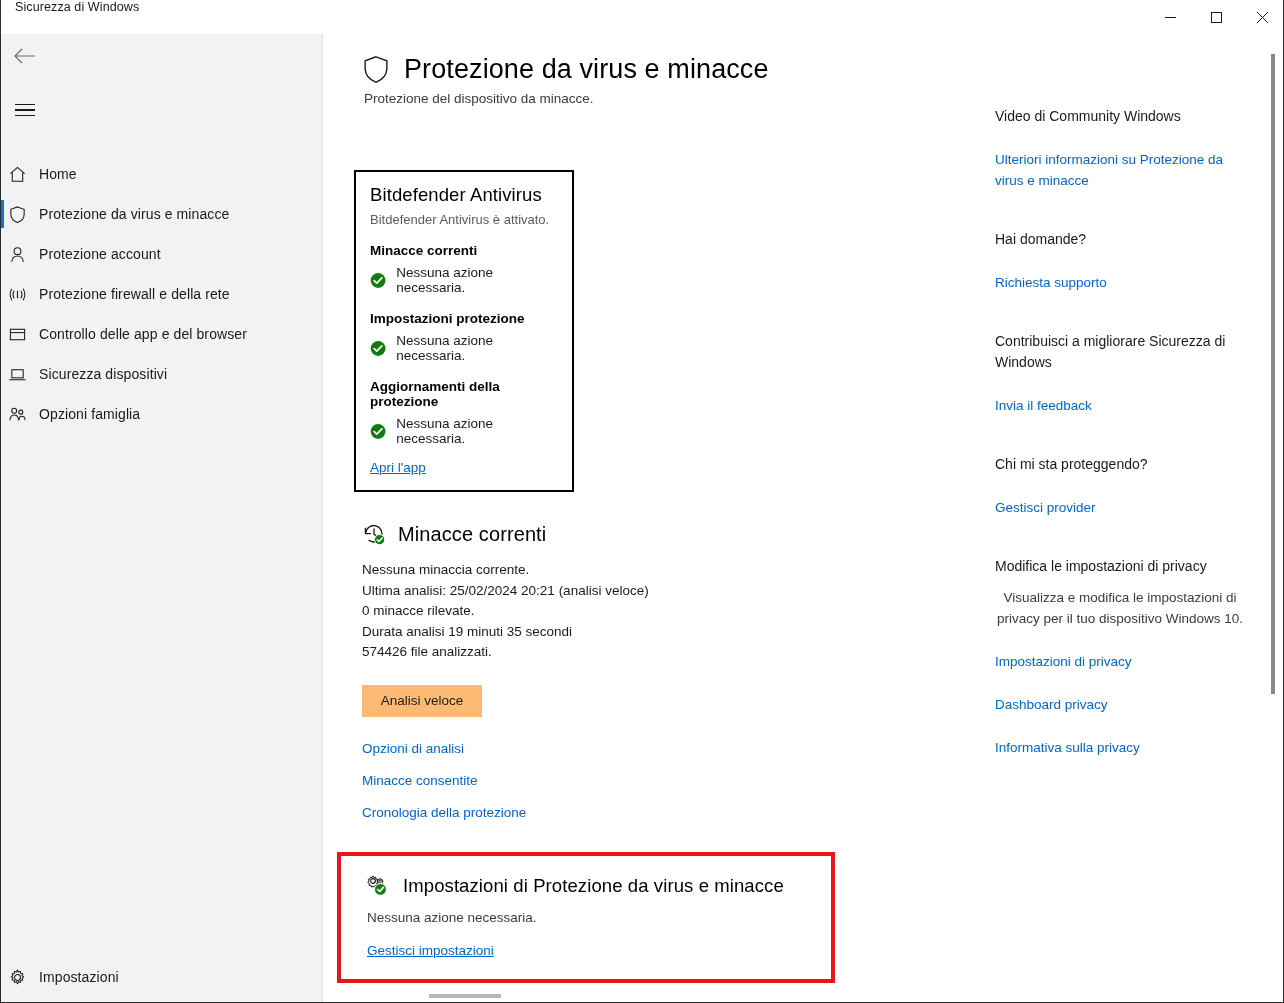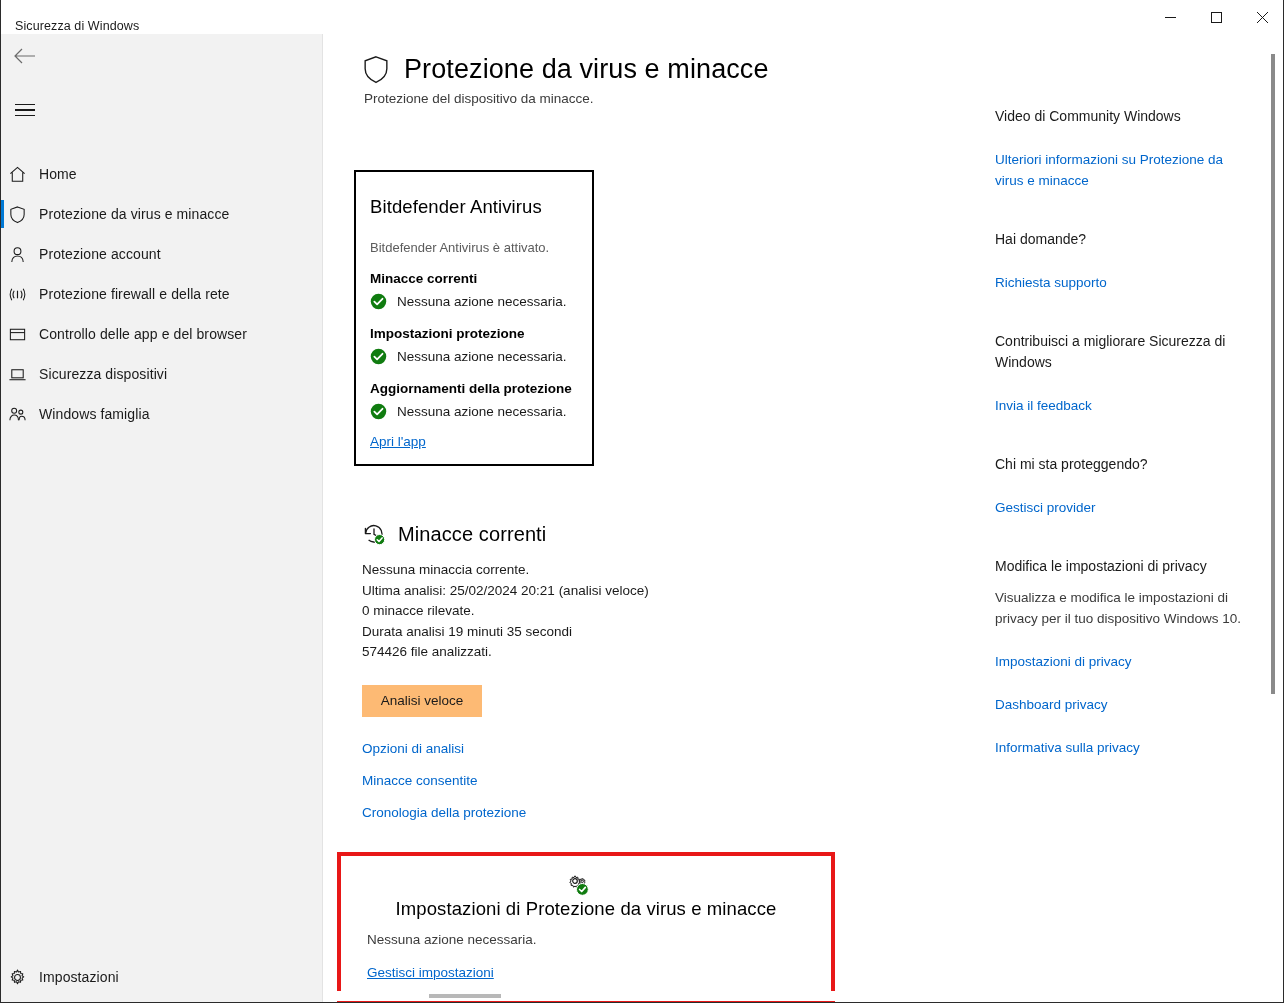--- a/index.html
+++ b/index.html
@@ -17,21 +17,21 @@
     border-top: none;
     overflow: hidden;
   }
 
   
   .titlebar {
     position: absolute; top: 0; left: 0;
     width: 1284px; height: 34px;
     background: #ffffff;
     border-bottom: 1px solid #ffffff;
-    display: flex; align-items: flex-end;
+    display: flex; align-items: flex-start;
   }
   .titlebar-text {
     font-size: 12.5px; color: #1a1a1a;
     margin-left: 14px; letter-spacing: .1px;
   }
   .win-buttons {
     position: absolute; right: 0; top: 0;
     height: 34px; display: flex;
   }
   .win-btn {
@@ -92,27 +92,27 @@
     display: flex; align-items: center;
     font-size: 27px; font-weight: 400; color: #000;
     letter-spacing: .1px;
   }
   .page-title .shield { margin-right: 14px; display: block; }
   .page-sub { font-size: 13.5px; color: #3b3b3b; margin-top: 6px; margin-left: 2px; }
 
   
   .av-card {
     position: absolute; left: 30px; top: 136px;
-    width: 240px;
+    width: 220px;
     border: 2px solid #000;
     background: #fff;
-    padding: 24px 14px 14px 14px;
+    padding: 12px 14px 14px 14px;
   }
   .av-title { font-size: 18.5px; color: #000; letter-spacing: .1px; }
-  .av-sub { font-size: 13px; color: #5c5c5c; margin-top: 22px; }
+  .av-sub { font-size: 13px; color: #5c5c5c; margin-top: 6px; }
   .av-group { margin-top: 16px; }
   .av-head { font-size: 13.5px; font-weight: bold; color: #000; }
   .av-row { display: flex; align-items: center; margin-top: 7px; }
   .av-row .ok { margin-right: 10px; }
   .av-row span { font-size: 13.5px; color: #1a1a1a; }
   .av-link { display: inline-block; margin-top: 14px; font-size: 13.5px; color: #0066cc; }
 
   
   .threats { position: absolute; left: 38px; top: 488px; }
   .sec-title {
@@ -139,34 +139,34 @@
   
   .settings-card {
     position: absolute; left: 13px; top: 818px;
     width: 498px;
     border: 4px solid #e81717;
     background: #fff;
     padding: 18px 24px 20px 24px;
   }
   .settings-head {
     display: flex; align-items: center;
-    font-size: 18.5px; color: #000; letter-spacing: .1px; flex-direction: column;
+    font-size: 18.5px; color: #000; letter-spacing: .1px;
   }
   .settings-head .gic { margin-right: 14px; display: block; }
   .settings-sub { font-size: 13.5px; color: #3b3b3b; margin-top: 12px; margin-left: 2px; }
   .settings-link {
     display: inline-block; margin-top: 18px; margin-left: 2px;
     font-size: 13.5px; color: #0066cc;
   }
 
   
   .rail { position: absolute; left: 671px; top: 72px; width: 250px; }
   .rail-block { margin-bottom: 38px; }
   .rail-h { font-size: 14px; color: #1a1a1a; line-height: 21px; }
-  .rail-p { font-size: 13.5px; color: #3b3b3b; line-height: 21px; margin-top: 10px; }
+  .rail-p { font-size: 13.5px; color: #3b3b3b; line-height: 21px; margin-top: 10px; text-align: center; }
   .rail a {
     display: block; font-size: 13.5px; color: #0066cc;
     text-decoration: none; line-height: 21px; margin-top: 22px;
   }
 
   
   .vscroll {
     position: absolute; right: 1px; top: 35px;
     width: 16px; height: 950px; background: #ffffff;
   }
@@ -292,21 +292,21 @@
 
       <div class="nav-item">
         <span class="nav-icon">
           <svg width="19" height="19" viewBox="0 0 20 20">
             <circle cx="6.5" cy="6" r="2.6" fill="none" stroke="currentColor" stroke-width="1.1"></circle>
             <circle cx="13.5" cy="7.5" r="2.1" fill="none" stroke="currentColor" stroke-width="1.1"></circle>
             <path d="M2 16 C2 12.3 4.2 10.6 6.5 10.6 C8.8 10.6 11 12.3 11 16" fill="none" stroke="currentColor" stroke-width="1.1"></path>
             <path d="M11.6 16 C11.8 13.3 12.8 11.9 14.2 11.9 C16 11.9 18 13 18 16" fill="none" stroke="currentColor" stroke-width="1.1"></path>
           </svg>
         </span>
-        <span class="nav-label">Windows famiglia</span>
+        <span class="nav-label">Opzioni famiglia</span>
       </div>
 
     </div>
 
     <div class="nav-bottom">
       <div class="nav-item">
         <span class="nav-icon">
           <svg width="19" height="19" viewBox="0 0 20 20">
             <circle cx="10" cy="10" r="3.1" fill="none" stroke="currentColor" stroke-width="1.1"></circle>
             <path d="M10 2.2 L11 4.2 L13.2 3.6 L13.4 5.8 L15.6 6 L14.8 8.1 L16.6 9.3 L14.8 10.6 L15.6 12.6 L13.4 12.9 L13.2 15.1 L11 14.5 L10 16.5 L9 14.5 L6.8 15.1 L6.6 12.9 L4.4 12.6 L5.2 10.6 L3.4 9.3 L5.2 8.1 L4.4 6 L6.6 5.8 L6.8 3.6 L9 4.2 Z" fill="none" stroke="currentColor" stroke-width="1.1" stroke-linejoin="round"></path>

